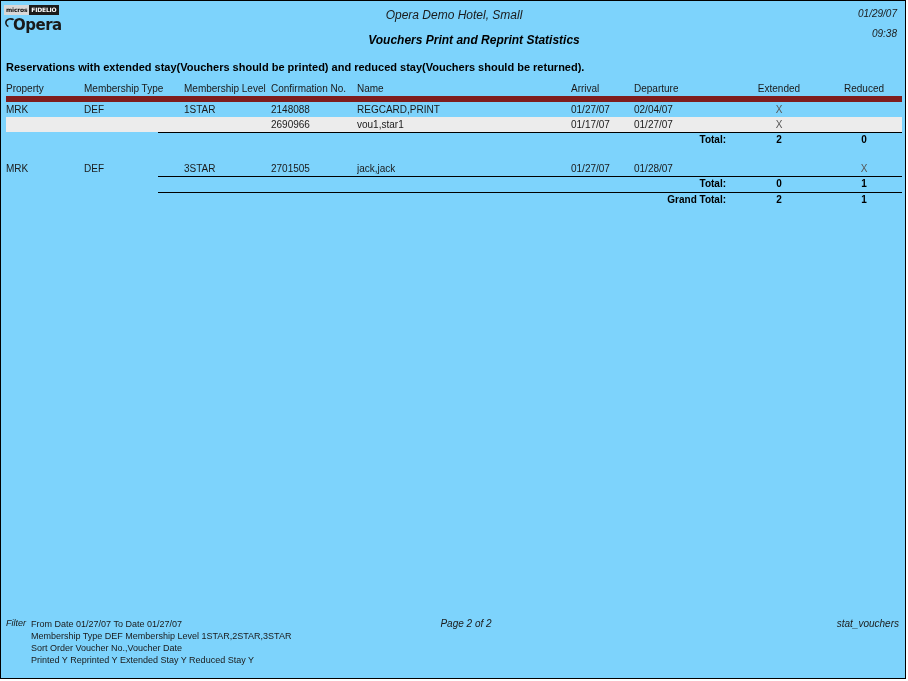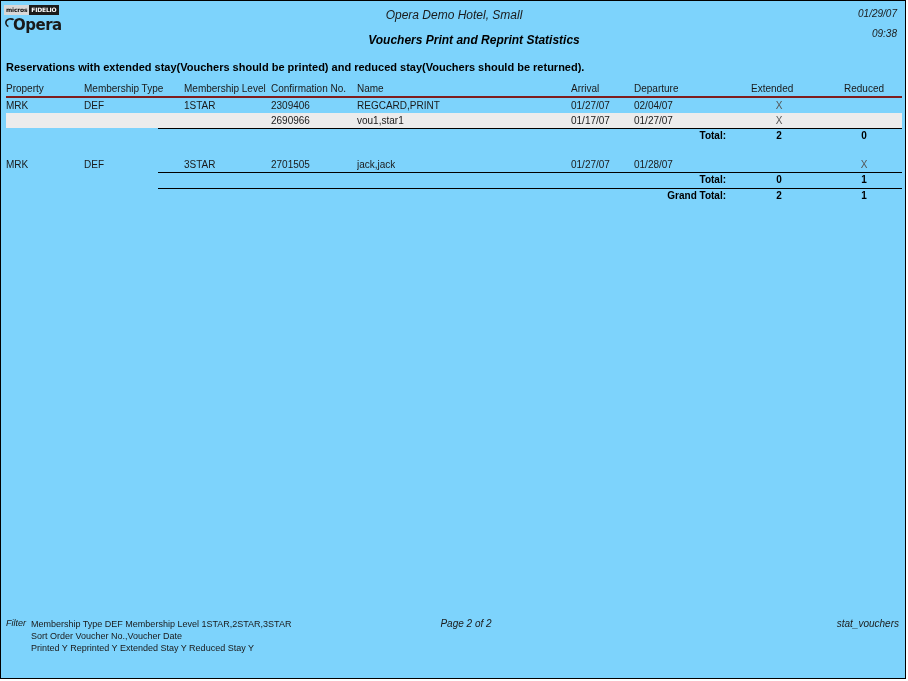--- a/index.html
+++ b/index.html
@@ -132,38 +132,38 @@
     position: relative;
     height: 15px;
     line-height: 15px;
   }
   .row.shaded {
     background: #ececec;
   }
   .hdr-row {
     height: 14px;
     line-height: 14px;
-    border-bottom: 2px solid #7f1d1d;
+    border-bottom: 6px solid #7f1d1d;
   }
   .cell {
     position: absolute;
     top: 0;
     white-space: nowrap;
     overflow: hidden;
   }
   .c-prop      { left: 0px; }
   .c-mtype     { left: 78px; }
   .c-mlevel    { left: 178px; }
   .c-conf      { left: 265px; }
   .c-name      { left: 351px; }
   .c-arr       { left: 565px; }
   .c-dep       { left: 628px; }
   .c-ext       { left: 745px; width: 56px; text-align: center; }
   .c-red       { left: 830px; width: 56px; text-align: center; }
-  .c-ext-hdr   { left: 745px; width: 56px; text-align: left; }
+  .c-ext-hdr   { left: 745px; width: 56px; text-align: center; }
   .c-red-hdr   { left: 830px; width: 56px; text-align: center; }
 
   .x-mark { color: #555555; }
 
   
   .totals-row {
     position: relative;
     height: 16px;
     line-height: 16px;
   }
@@ -288,21 +288,21 @@
       <span class="cell c-arr">Arrival</span>
       <span class="cell c-dep">Departure</span>
       <span class="cell c-ext-hdr">Extended</span>
       <span class="cell c-red-hdr">Reduced</span>
     </div>
 
     <div class="row">
       <span class="cell c-prop">MRK</span>
       <span class="cell c-mtype">DEF</span>
       <span class="cell c-mlevel">1STAR</span>
-      <span class="cell c-conf">2309406</span>
+      <span class="cell c-conf">2148088</span>
       <span class="cell c-name">REGCARD,PRINT</span>
       <span class="cell c-arr">01/27/07</span>
       <span class="cell c-dep">02/04/07</span>
       <span class="cell c-ext x-mark">X</span>
       <span class="cell c-red x-mark"></span>
     </div>
 
     <div class="row shaded">
       <span class="cell c-prop"></span>
       <span class="cell c-mtype"></span>
@@ -348,20 +348,21 @@
       <span class="t-label">Grand Total:</span>
       <span class="t-ext">2</span>
       <span class="t-red">1</span>
     </div>
 
   </div>
 
   <div class="footer">
     <span class="filter-label">Filter</span>
     <div class="filter-lines">
+      <div>From Date 01/27/07   To Date 01/27/07</div>
       <div>Membership Type DEF   Membership Level 1STAR,2STAR,3STAR</div>
       <div>Sort Order Voucher No.,Voucher Date</div>
       <div>Printed Y   Reprinted Y   Extended Stay Y   Reduced Stay Y</div>
     </div>
     <span class="page-num">Page 2 of 2</span>
     <span class="report-id">stat_vouchers</span>
   </div>
 
 </div>
 

